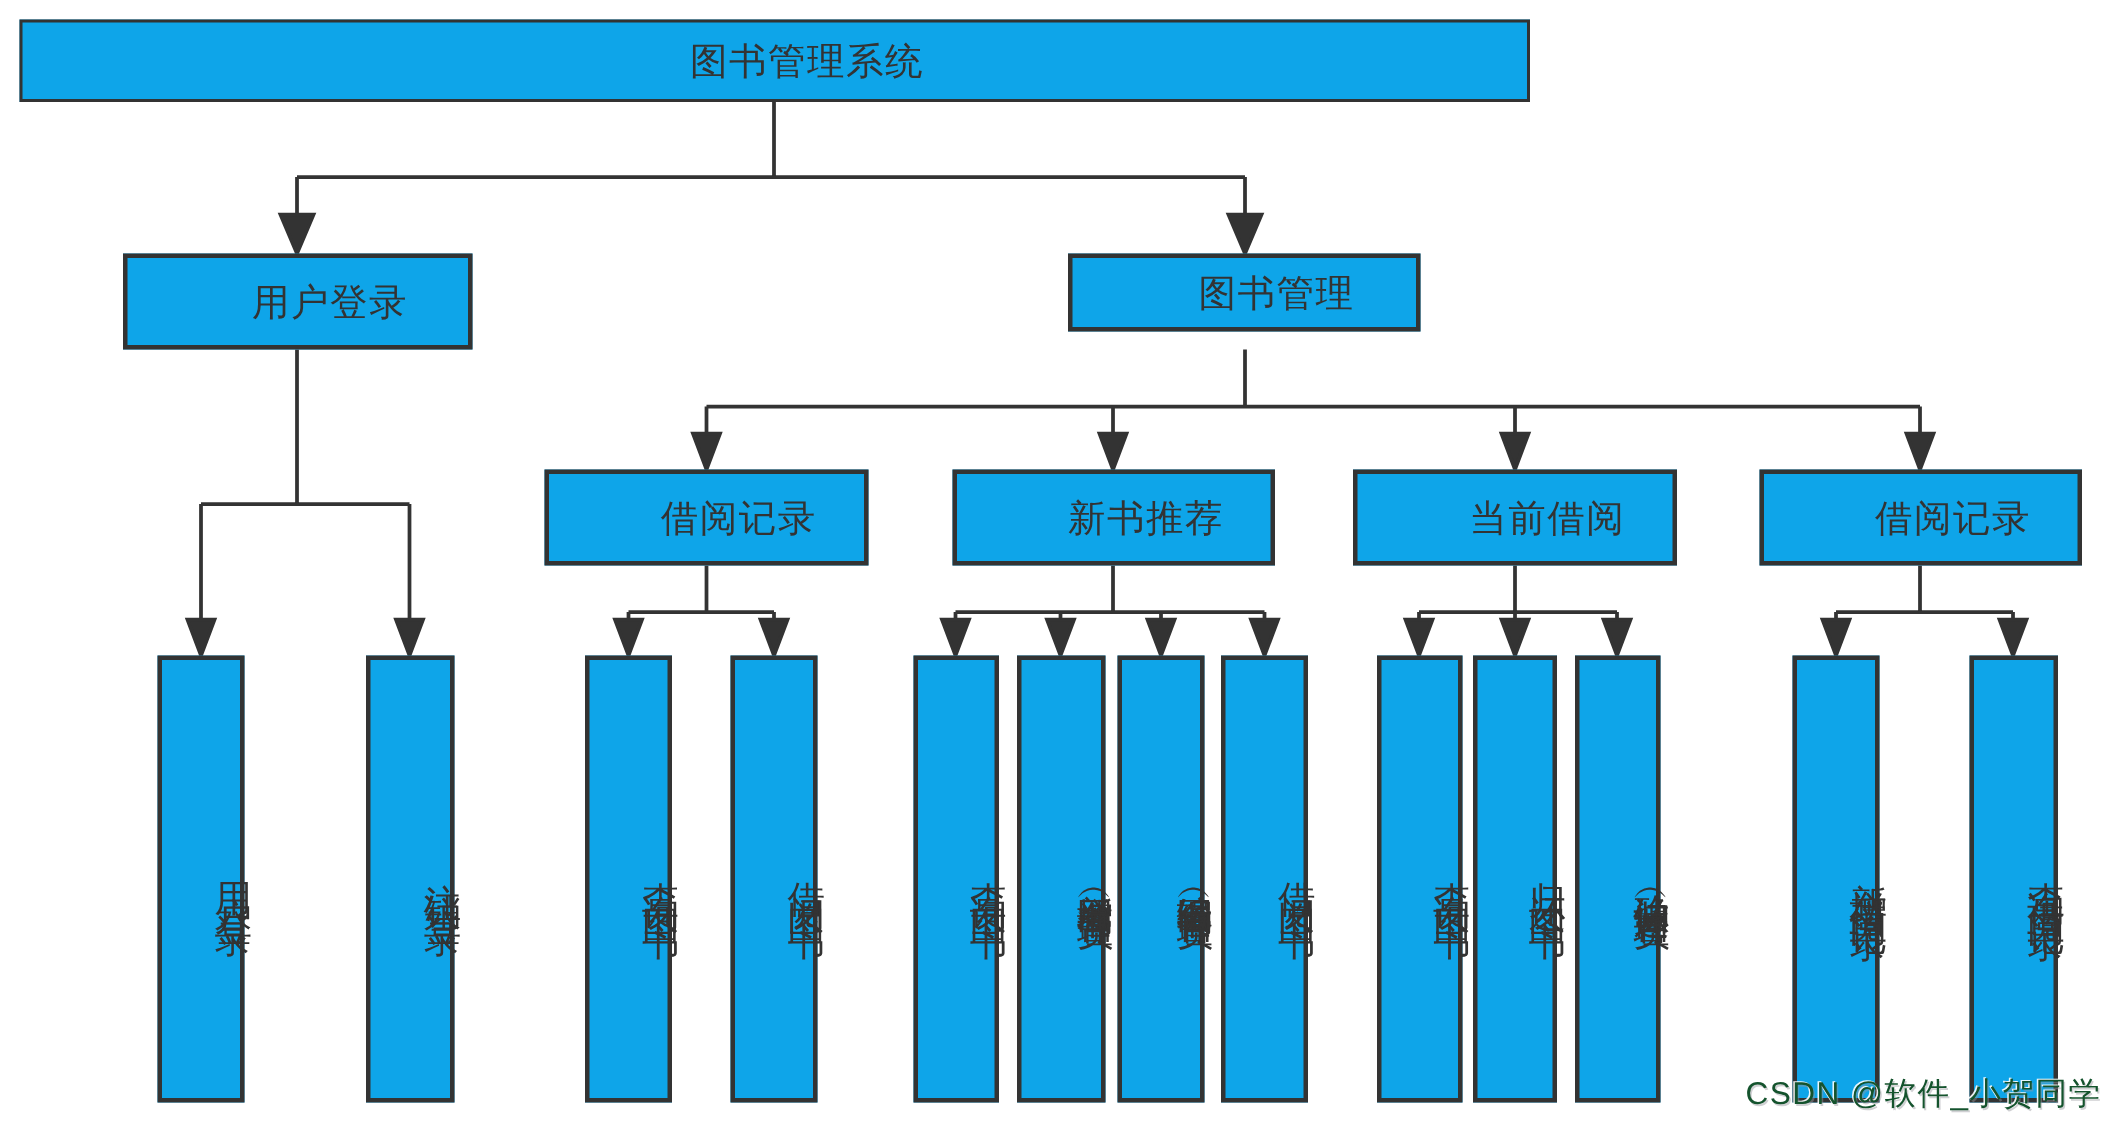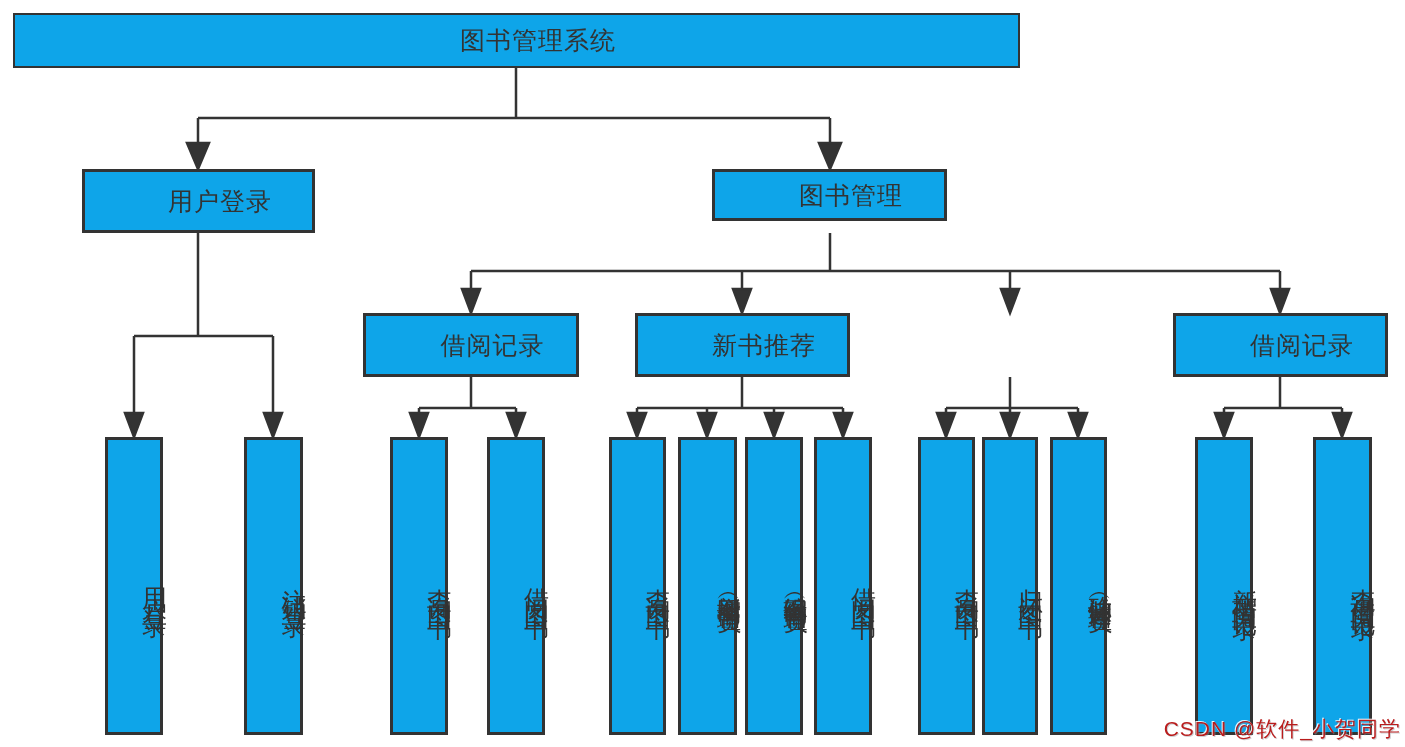--- a/index.html
+++ b/index.html
@@ -33,21 +33,21 @@
   }
   .node.v.ls9 { letter-spacing: 9px; }
   .node.v.ls6 { letter-spacing: 6px; }
   .node.v.ls2 { letter-spacing: 2px; font-size: 24px; }
   .watermark {
     position: absolute;
     right: 4px;
     bottom: 4px;
     z-index: 3;
     font-size: 21px;
-    color: #b91c1c;
+    color: #14532d;
     text-shadow: 1px 1px 0 rgba(150,150,158,0.45), -1px -1px 0 rgba(255,255,255,0.9);
     white-space: nowrap;
     letter-spacing: 1px;
   }
 </style>
 </head>
 <body>
 
 <div id="canvas">
 
@@ -104,20 +104,23 @@
   <div class="node" style="left:712px;top:169px;width:235px;height:52px">
     <span>图书管理</span>
   </div>
 
   <div class="node" style="left:363px;top:313px;width:216px;height:64px">
     <span>借阅记录</span>
   </div>
   <div class="node" style="left:635px;top:313px;width:215px;height:64px">
     <span>新书推荐</span>
   </div>
+  <div class="node" style="left:902px;top:313px;width:216px;height:64px">
+    <span>当前借阅</span>
+  </div>
   <div class="node" style="left:1173px;top:313px;width:215px;height:64px">
     <span>借阅记录</span>
   </div>
 
   <div class="node v ls9" style="left:105px;top:437px;width:58px;height:298px">
     <span>用户登录</span>
   </div>
   <div class="node v ls9" style="left:244px;top:437px;width:59px;height:298px">
     <span>注销登录</span>
   </div>

